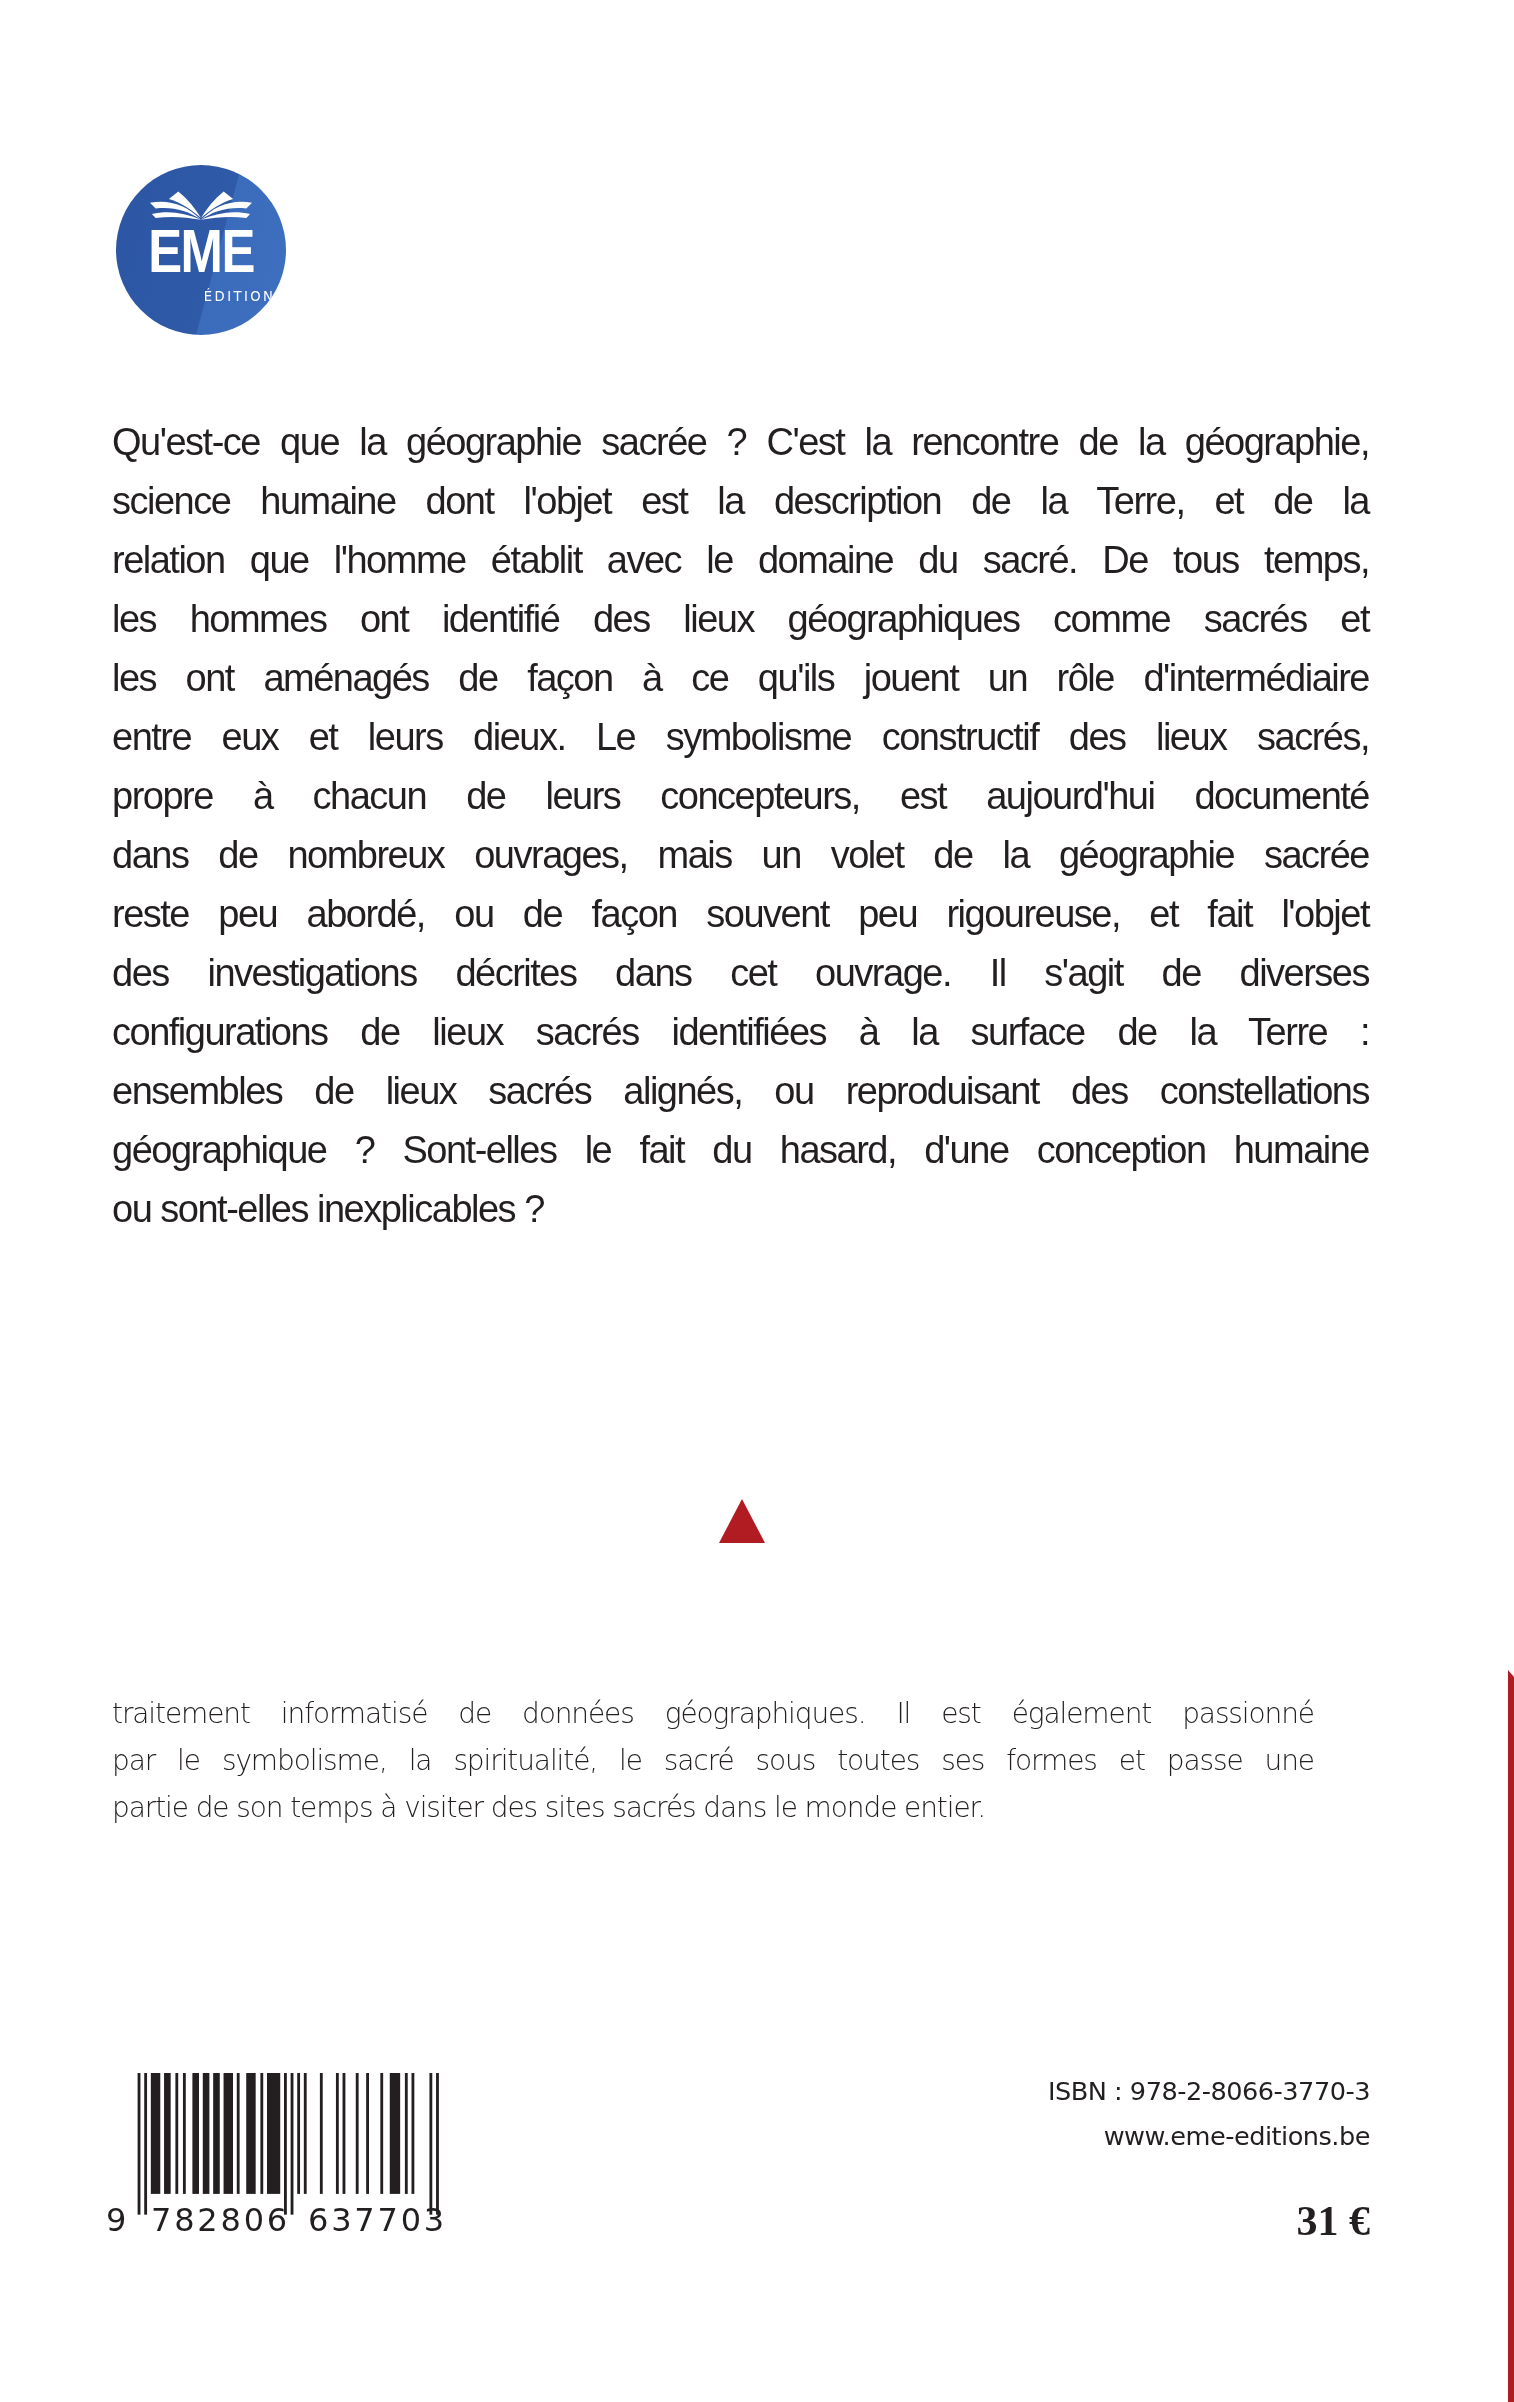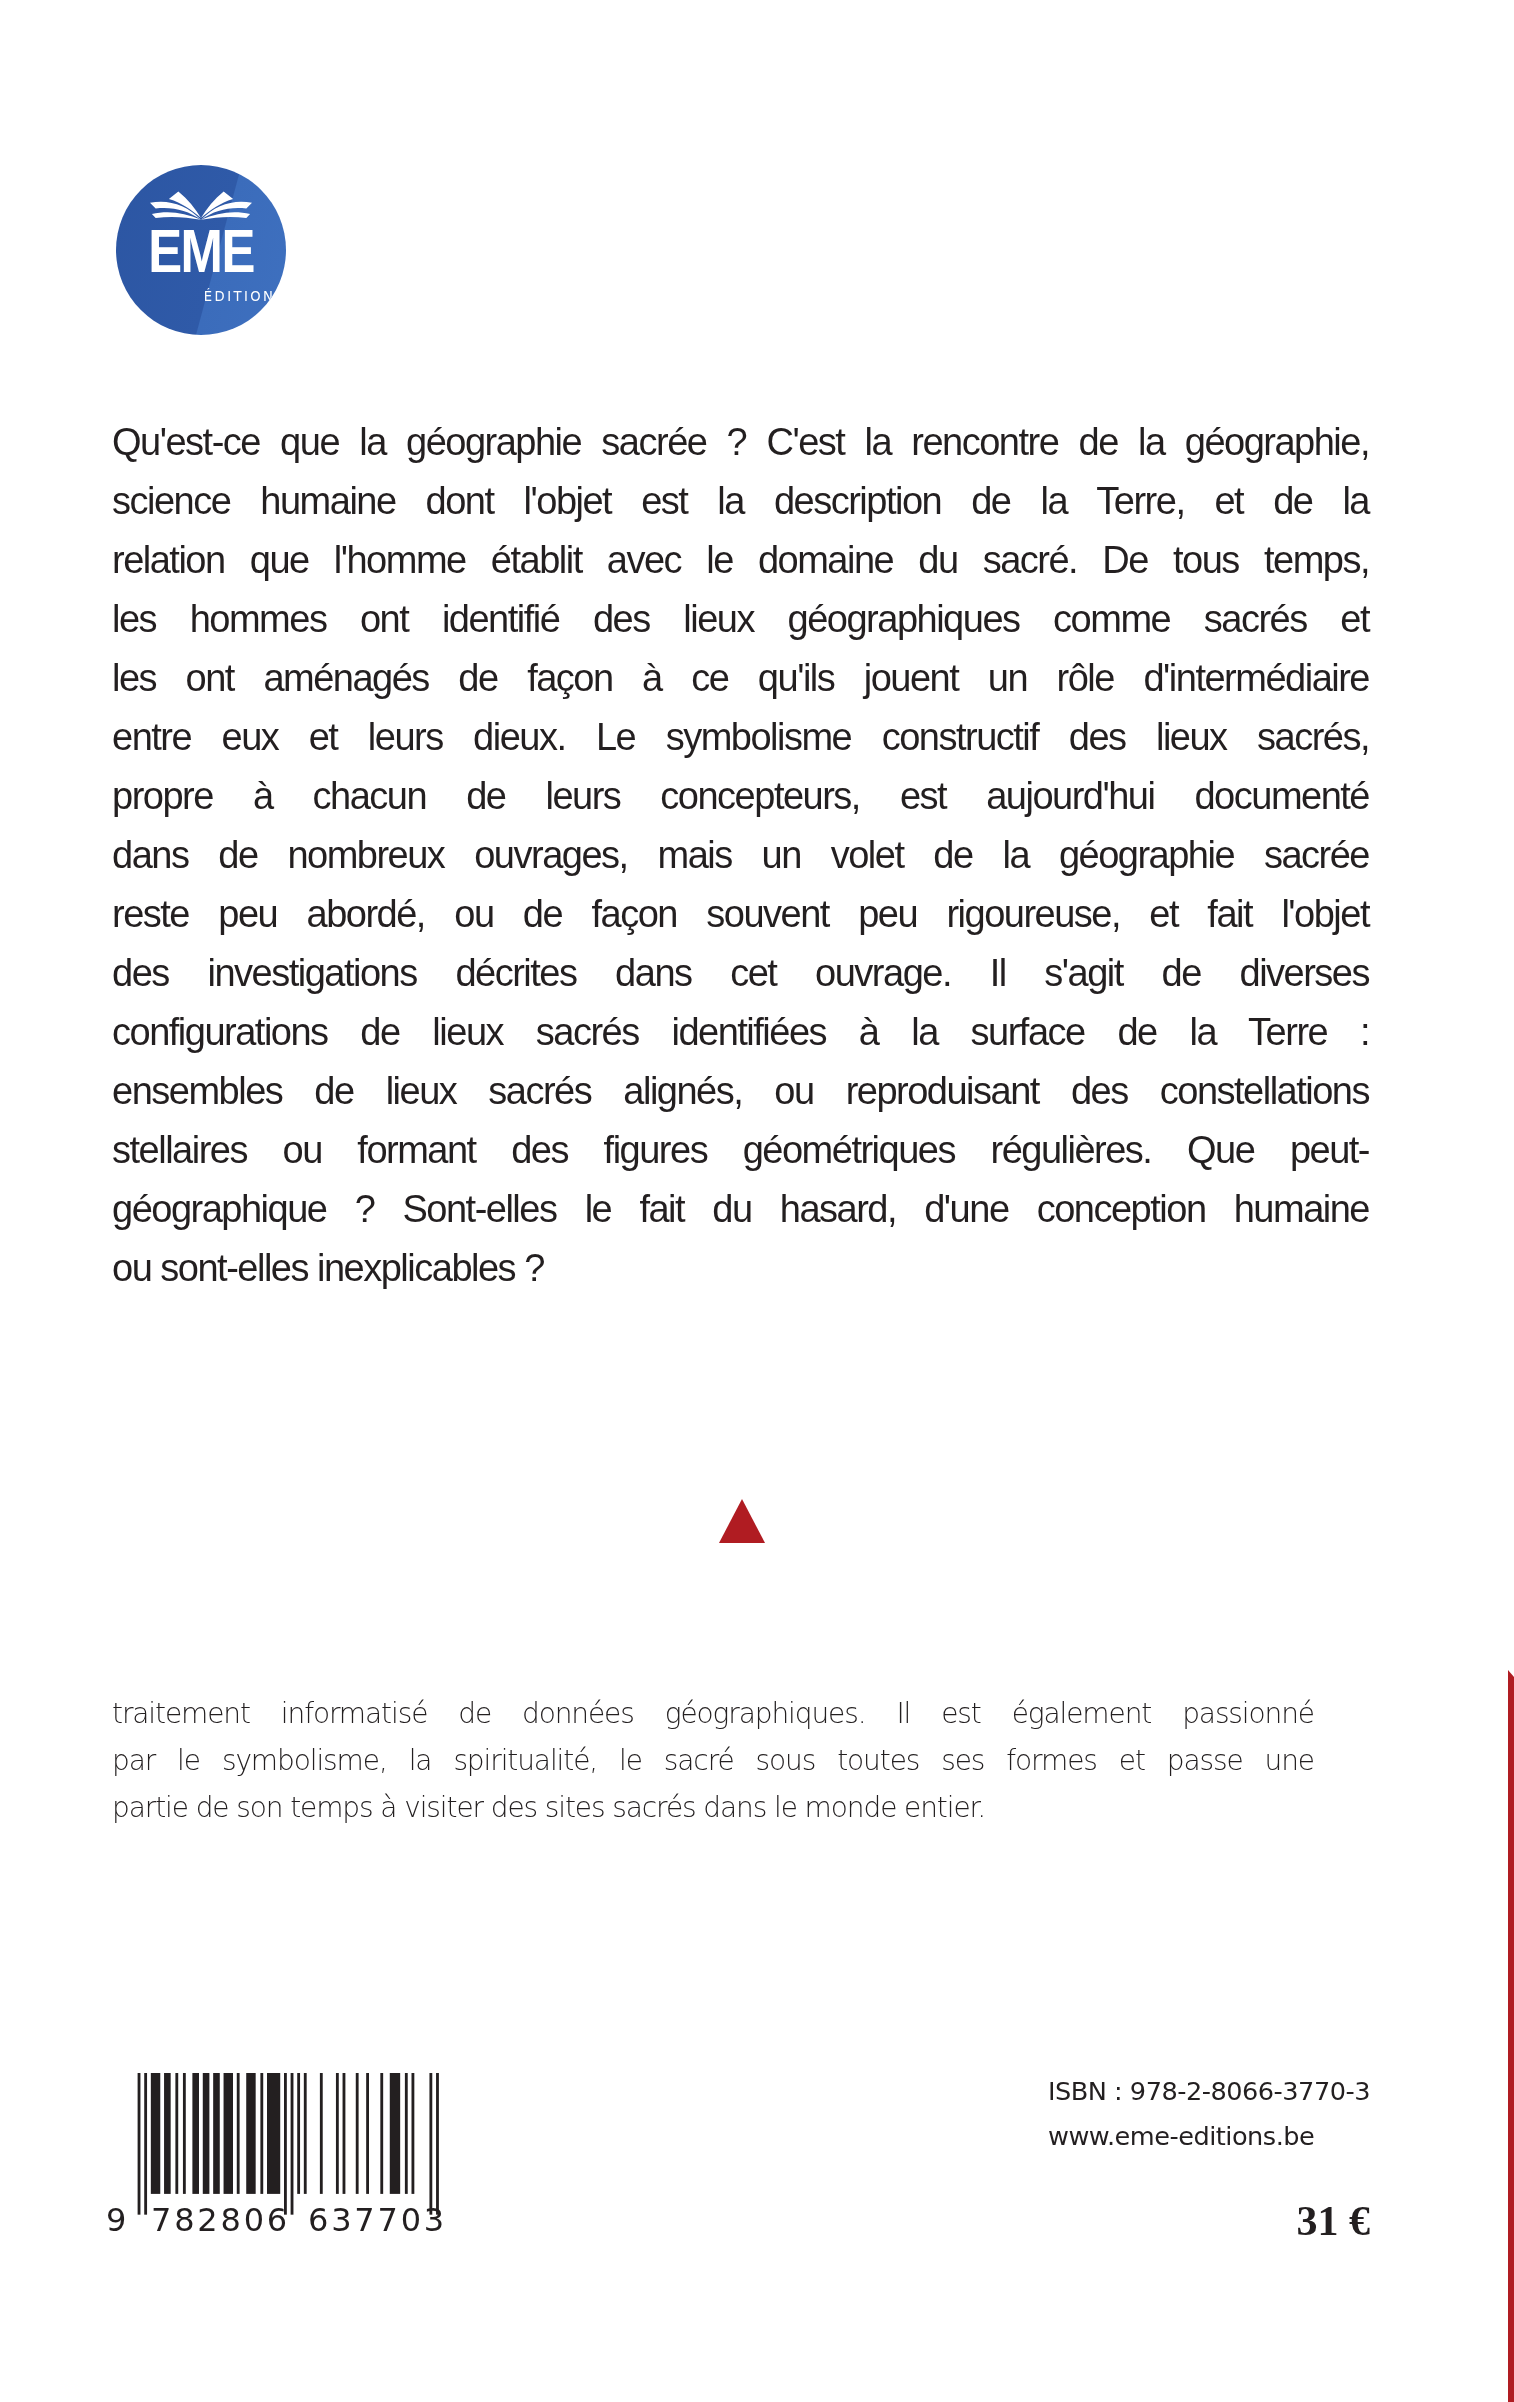--- a/index.html
+++ b/index.html
@@ -52,21 +52,21 @@
       position: absolute; left: 1508px; top: 1670px; width: 6.6px; height: 732px;
       background: #b01c22;
       clip-path: polygon(0 0, 100% 7.6px, 100% 100%, 0 100%);
     }
     .barcode { position: absolute; left: 104px; top: 2073px; width: 360px; height: 170px; }
     .barcode-digits {
       position: absolute; top: 2201px; font-family: "DejaVu Sans", sans-serif;
       font-size: 32px; color: #231f20; letter-spacing: 2.8px;
     }
     .isbn {
-      position: absolute; right: 144px; top: 2069px; text-align: left;
+      position: absolute; right: 144px; top: 2069px; text-align: right;
       font-family: "DejaVu Sans", sans-serif; font-size: 25.6px; line-height: 45px;
       letter-spacing: -0.5px; color: #231f20;
     }
     .price {
       position: absolute; right: 144px; top: 2197px; text-align: right;
       font-family: "Liberation Serif", "DejaVu Serif", serif; font-size: 42px; color: #231f20; font-weight: bold;
     }
   </style>
 </head>
 <body>
@@ -90,21 +90,20 @@
   <span class="line">relation que l'homme établit avec le domaine du sacré. De tous temps,</span>
   <span class="line">les hommes ont identifié des lieux géographiques comme sacrés et</span>
   <span class="line">les ont aménagés de façon à ce qu'ils jouent un rôle d'intermédiaire</span>
   <span class="line">entre eux et leurs dieux. Le symbolisme constructif des lieux sacrés,</span>
   <span class="line">propre à chacun de leurs concepteurs, est aujourd'hui documenté</span>
   <span class="line">dans de nombreux ouvrages, mais un volet de la géographie sacrée</span>
   <span class="line">reste peu abordé, ou de façon souvent peu rigoureuse, et fait l'objet</span>
   <span class="line">des investigations décrites dans cet ouvrage. Il s'agit de diverses</span>
   <span class="line">configurations de lieux sacrés identifiées à la surface de la Terre :</span>
   <span class="line">ensembles de lieux sacrés alignés, ou reproduisant des constellations</span>
-  <span class="line">stellaires ou formant des figures géométriques régulières. Que peut-</span>
   <span class="line">géographique ? Sont-elles le fait du hasard, d'une conception humaine</span>
   <span class="line last">ou sont-elles inexplicables ?</span>
 </div>
 
 <div class="triangle"></div>
 
 <div class="bio">
   <span class="line">traitement informatisé de données géographiques. Il est également passionné</span>
   <span class="line">par le symbolisme, la spiritualité, le sacré sous toutes ses formes et passe une</span>
   <span class="line last">partie de son temps à visiter des sites sacrés dans le monde entier.</span>

